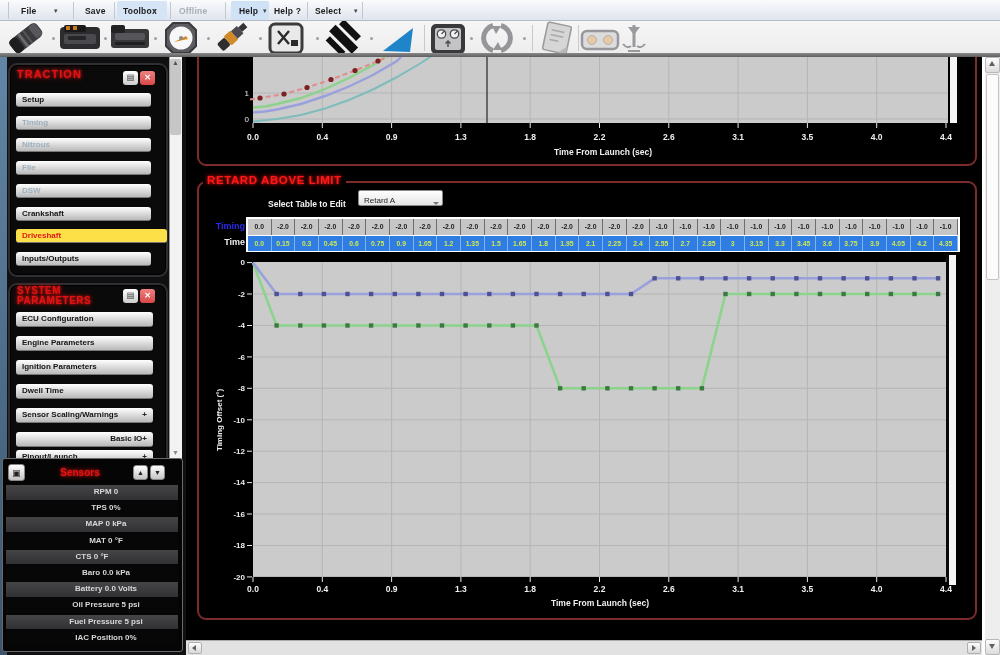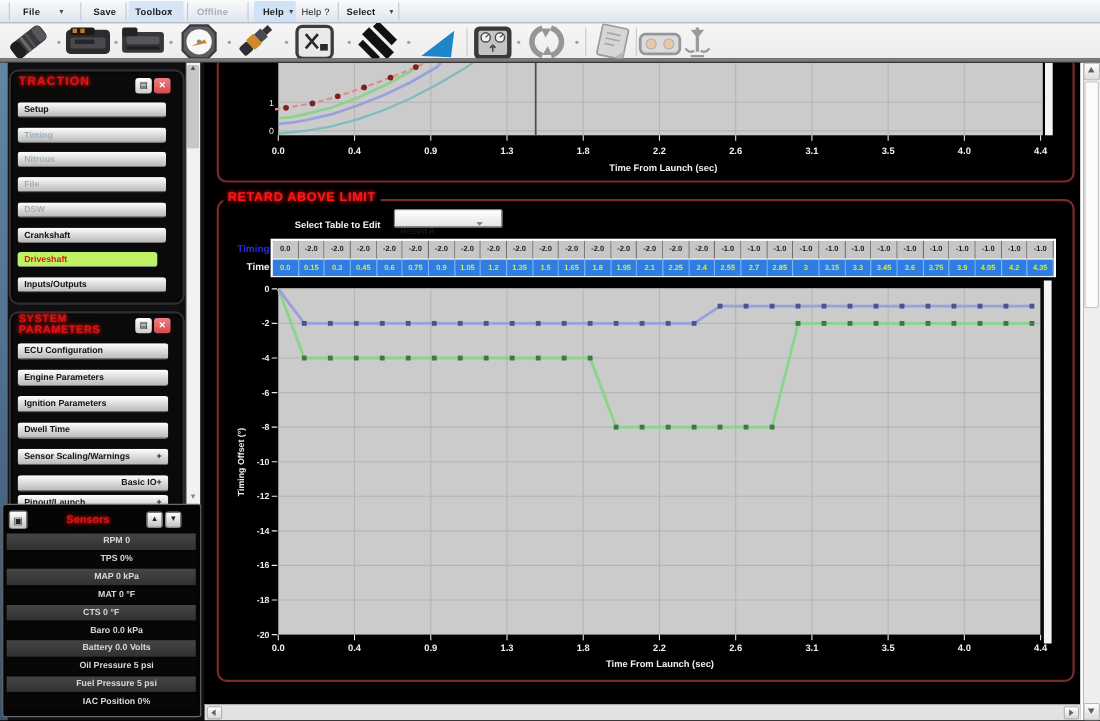--- a/index.html
+++ b/index.html
@@ -18,21 +18,21 @@
 <div class="abs" style="left:117px;top:1px;width:50px;height:19px;background:#d5e5f6;border-radius:2px;"></div>
 <div class="abs" style="left:231px;top:1px;width:38px;height:19px;background:#cfe2f6;border-radius:2px;"></div>
 <div class="abs" style="left:21px;top:6px;font-size:8.5px;font-weight:bold;color:#1c1c1c;letter-spacing:.2px;">File</div>
 <div class="abs" style="left:54px;top:7px;font-size:7px;color:#444;">▾</div>
 <div class="abs" style="left:85px;top:6px;font-size:8.5px;font-weight:bold;color:#1c1c1c;letter-spacing:.2px;">Save</div>
 <div class="abs" style="left:123px;top:6px;font-size:8.5px;font-weight:bold;color:#1c1c1c;letter-spacing:.2px;">Toolbox</div>
 <div class="abs" style="left:153px;top:7px;font-size:7px;color:#444;">▾</div>
 <div class="abs" style="left:179px;top:6px;font-size:8.5px;font-weight:bold;color:#a8aeb6;letter-spacing:.2px;">Offline</div>
 <div class="abs" style="left:239px;top:6px;font-size:8.5px;font-weight:bold;color:#1c1c1c;letter-spacing:.2px;">Help</div>
 <div class="abs" style="left:263px;top:7px;font-size:7px;color:#444;">▾</div>
-<div class="abs" style="left:274px;top:6px;font-size:8.5px;font-weight:normal;color:#1c1c1c;letter-spacing:.2px;text-align:right;">Help ?</div>
+<div class="abs" style="left:274px;top:6px;font-size:8.5px;font-weight:bold;color:#1c1c1c;letter-spacing:.2px;text-align:right;">Help ?</div>
 <div class="abs" style="left:315px;top:6px;font-size:8.5px;font-weight:bold;color:#1c1c1c;letter-spacing:.2px;">Select</div>
 <div class="abs" style="left:354px;top:7px;font-size:7px;color:#444;">▾</div>
 <div class="abs" style="left:0;top:21px;width:1000px;height:32px;background:linear-gradient(#f6f6f6,#ededed);"></div>
 <div class="abs" style="left:0;top:53px;width:1000px;height:4px;background:linear-gradient(#8a8a8a,#5f5f5f);"></div>
 <div class="abs" style="left:52px;top:37px;width:3px;height:3px;border-radius:50%;background:#9aa0a6;"></div>
 <div class="abs" style="left:104px;top:37px;width:3px;height:3px;border-radius:50%;background:#9aa0a6;"></div>
 <div class="abs" style="left:154px;top:37px;width:3px;height:3px;border-radius:50%;background:#9aa0a6;"></div>
 <div class="abs" style="left:207px;top:37px;width:3px;height:3px;border-radius:50%;background:#9aa0a6;"></div>
 <div class="abs" style="left:259px;top:37px;width:3px;height:3px;border-radius:50%;background:#9aa0a6;"></div>
 <div class="abs" style="left:316px;top:37px;width:3px;height:3px;border-radius:50%;background:#9aa0a6;"></div>
@@ -142,21 +142,21 @@
 <div class="abs" style="left:8px;top:63px;width:160px;height:214px;background:#0a0a0a;border:2px solid #2f2f31;border-radius:9px;box-shadow:inset 0 0 0 1px #000;"></div>
 <div class="abs" style="left:17px;top:68px;font-size:11px;font-weight:bold;color:#e31212;letter-spacing:1px;text-shadow:0 0 3px rgba(255,30,30,.95),0 0 7px rgba(230,0,0,.6);">TRACTION</div>
 <div class="abs" style="left:123px;top:71px;width:15px;height:14px;background:linear-gradient(#fff,#ccc);border-radius:3px;font-size:8px;color:#222;text-align:center;line-height:14px;">▤</div>
 <div class="abs" style="left:140px;top:71px;width:15px;height:14px;background:linear-gradient(#ef8080,#d84848);border-radius:3px;font-size:8px;color:#fff;text-align:center;line-height:14px;font-weight:bold;">✕</div>
 <div class="abs" style="left:16px;top:93px;width:135px;height:14px;background:linear-gradient(#ffffff,#b9b9b9);border-radius:3px;border-bottom:1px solid #777;font-size:8px;font-weight:bold;color:#141414;padding:2px 6px 0 6px;overflow:hidden;white-space:nowrap;">Setup</div>
 <div class="abs" style="left:16px;top:115.7px;width:135px;height:14px;background:linear-gradient(#ffffff,#b9b9b9);border-radius:3px;border-bottom:1px solid #777;font-size:8px;font-weight:bold;color:#9db0bd;padding:2px 6px 0 6px;overflow:hidden;white-space:nowrap;">Timing</div>
 <div class="abs" style="left:16px;top:138.4px;width:135px;height:14px;background:linear-gradient(#ffffff,#b9b9b9);border-radius:3px;border-bottom:1px solid #777;font-size:8px;font-weight:bold;color:#9db0bd;padding:2px 6px 0 6px;overflow:hidden;white-space:nowrap;">Nitrous</div>
 <div class="abs" style="left:16px;top:161.1px;width:135px;height:14px;background:linear-gradient(#ffffff,#b9b9b9);border-radius:3px;border-bottom:1px solid #777;font-size:8px;font-weight:bold;color:#9db0bd;padding:2px 6px 0 6px;overflow:hidden;white-space:nowrap;">File</div>
 <div class="abs" style="left:16px;top:183.79999999999998px;width:135px;height:14px;background:linear-gradient(#ffffff,#b9b9b9);border-radius:3px;border-bottom:1px solid #777;font-size:8px;font-weight:bold;color:#9db0bd;padding:2px 6px 0 6px;overflow:hidden;white-space:nowrap;">DSW</div>
 <div class="abs" style="left:16px;top:206.49999999999997px;width:135px;height:14px;background:linear-gradient(#ffffff,#b9b9b9);border-radius:3px;border-bottom:1px solid #777;font-size:8px;font-weight:bold;color:#141414;padding:2px 6px 0 6px;overflow:hidden;white-space:nowrap;">Crankshaft</div>
-<div class="abs" style="left:16px;top:229.19999999999996px;width:127px;height:14px;background:#bef264;border-radius:3px;border-bottom:1px solid #777;font-size:8px;font-weight:bold;color:#e01818;padding:2px 6px 0 6px;overflow:hidden;white-space:nowrap;">Driveshaft</div>
+<div class="abs" style="left:16px;top:229.19999999999996px;width:151px;height:14px;background:#fde047;border-radius:3px;border-bottom:1px solid #777;font-size:8px;font-weight:bold;color:#e01818;padding:2px 6px 0 6px;overflow:hidden;white-space:nowrap;">Driveshaft</div>
 <div class="abs" style="left:16px;top:251.89999999999995px;width:135px;height:14px;background:linear-gradient(#ffffff,#b9b9b9);border-radius:3px;border-bottom:1px solid #777;font-size:8px;font-weight:bold;color:#141414;padding:2px 6px 0 6px;overflow:hidden;white-space:nowrap;">Inputs/Outputs</div>
 <div class="abs" style="left:8px;top:283px;width:160px;height:230px;background:#0a0a0a;border:2px solid #2f2f31;border-radius:9px;box-shadow:inset 0 0 0 1px #000;"></div>
 <div class="abs" style="left:17px;top:286px;font-size:10px;font-weight:bold;color:#e31212;line-height:10px;letter-spacing:.5px;text-shadow:0 0 3px rgba(255,30,30,.95),0 0 7px rgba(230,0,0,.6);">SYSTEM<br>PARAMETERS</div>
 <div class="abs" style="left:123px;top:289px;width:15px;height:14px;background:linear-gradient(#fff,#ccc);border-radius:3px;font-size:8px;color:#222;text-align:center;line-height:14px;">▤</div>
 <div class="abs" style="left:140px;top:289px;width:15px;height:14px;background:linear-gradient(#ef8080,#d84848);border-radius:3px;font-size:8px;color:#fff;text-align:center;line-height:14px;font-weight:bold;">✕</div>
 <div class="abs" style="left:16px;top:312px;width:137px;height:15px;background:linear-gradient(#ffffff,#b9b9b9);border-radius:3px;border-bottom:1px solid #777;font-size:8px;font-weight:bold;color:#141414;padding:2px 6px 0 6px;overflow:hidden;white-space:nowrap;">ECU Configuration</div>
 <div class="abs" style="left:16px;top:336px;width:137px;height:15px;background:linear-gradient(#ffffff,#b9b9b9);border-radius:3px;border-bottom:1px solid #777;font-size:8px;font-weight:bold;color:#141414;padding:2px 6px 0 6px;overflow:hidden;white-space:nowrap;">Engine Parameters</div>
 <div class="abs" style="left:16px;top:360px;width:137px;height:15px;background:linear-gradient(#ffffff,#b9b9b9);border-radius:3px;border-bottom:1px solid #777;font-size:8px;font-weight:bold;color:#141414;padding:2px 6px 0 6px;overflow:hidden;white-space:nowrap;">Ignition Parameters</div>
 <div class="abs" style="left:16px;top:384px;width:137px;height:15px;background:linear-gradient(#ffffff,#b9b9b9);border-radius:3px;border-bottom:1px solid #777;font-size:8px;font-weight:bold;color:#141414;padding:2px 6px 0 6px;overflow:hidden;white-space:nowrap;">Dwell Time</div>
 <div class="abs" style="left:16px;top:408px;width:137px;height:15px;background:linear-gradient(#ffffff,#b9b9b9);border-radius:3px;border-bottom:1px solid #777;font-size:8px;font-weight:bold;color:#141414;padding:2px 6px 0 6px;overflow:hidden;white-space:nowrap;">Sensor Scaling/Warnings<span style="float:right;color:#222;">+</span></div>
@@ -206,21 +206,21 @@
       <text x="530.2" y="140" fill="#f0f0f0" font-size="8.5" font-weight="bold" text-anchor="middle" font-family="Liberation Sans">1.8</text>
       <text x="599.5" y="140" fill="#f0f0f0" font-size="8.5" font-weight="bold" text-anchor="middle" font-family="Liberation Sans">2.2</text>
       <text x="668.8" y="140" fill="#f0f0f0" font-size="8.5" font-weight="bold" text-anchor="middle" font-family="Liberation Sans">2.6</text>
       <text x="738.1" y="140" fill="#f0f0f0" font-size="8.5" font-weight="bold" text-anchor="middle" font-family="Liberation Sans">3.1</text>
       <text x="807.4" y="140" fill="#f0f0f0" font-size="8.5" font-weight="bold" text-anchor="middle" font-family="Liberation Sans">3.5</text>
       <text x="876.7" y="140" fill="#f0f0f0" font-size="8.5" font-weight="bold" text-anchor="middle" font-family="Liberation Sans">4.0</text>
       <text x="946.0" y="140" fill="#f0f0f0" font-size="8.5" font-weight="bold" text-anchor="middle" font-family="Liberation Sans">4.4</text>
       <text x="603" y="155" fill="#f0f0f0" font-size="8.5" font-weight="bold" text-anchor="middle" font-family="Liberation Sans">Time From Launch (sec)</text>
     </svg>
 <div class="abs" style="left:82px;top:142px;font-size:8.5px;font-weight:bold;color:#f2f2f2;">Select Table to Edit</div>
-<div class="abs" style="left:172px;top:133px;width:99px;height:16px;background:linear-gradient(#ffffff,#e4e4e4);border:1px solid #8a8a8a;border-radius:2px;font-size:8px;color:#222;padding:15px 0 0 5px;">Retard A</div>
+<div class="abs" style="left:172px;top:133px;width:85px;height:16px;background:linear-gradient(#ffffff,#e4e4e4);border:1px solid #8a8a8a;border-radius:2px;font-size:8px;color:#222;padding:5px 0 0 5px;">Retard A</div>
 <div class="abs" style="left:247px;top:145px;width:0;height:0;border-left:3px solid transparent;border-right:3px solid transparent;border-top:3.5px solid #777;"></div>
 <div class="abs" style="left:21px;top:164px;width:38px;text-align:right;font-size:9px;font-weight:bold;color:#2a2ae8;">Timing</div>
 <div class="abs" style="left:21px;top:180px;width:38px;text-align:right;font-size:9px;font-weight:bold;color:#f0f0f0;">Time</div>
 <div class="abs" style="left:60.0px;top:160px;width:714.0px;height:35px;background:#fff;"></div>
 <div class="abs" style="left:62.00px;top:162px;width:23.67px;height:15.5px;background:#c6c6c6;border-right:1px solid #6e6e6e;font-size:6.8px;font-weight:bold;color:#1c1c1c;text-align:center;line-height:15.5px;">0.0</div>
     <div class="abs" style="left:62.00px;top:178.5px;width:23.67px;height:15.5px;background:#2f7ce2;border-right:1px solid #7fb2f2;font-size:6.8px;font-weight:bold;color:#cfe84e;text-align:center;line-height:15.5px;">0.0</div>
     <div class="abs" style="left:85.67px;top:162px;width:23.67px;height:15.5px;background:#c6c6c6;border-right:1px solid #6e6e6e;font-size:6.8px;font-weight:bold;color:#1c1c1c;text-align:center;line-height:15.5px;">-2.0</div>
     <div class="abs" style="left:85.67px;top:178.5px;width:23.67px;height:15.5px;background:#2f7ce2;border-right:1px solid #7fb2f2;font-size:6.8px;font-weight:bold;color:#cfe84e;text-align:center;line-height:15.5px;">0.15</div>
     <div class="abs" style="left:109.33px;top:162px;width:23.67px;height:15.5px;background:#c6c6c6;border-right:1px solid #6e6e6e;font-size:6.8px;font-weight:bold;color:#1c1c1c;text-align:center;line-height:15.5px;">-2.0</div>
     <div class="abs" style="left:109.33px;top:178.5px;width:23.67px;height:15.5px;background:#2f7ce2;border-right:1px solid #7fb2f2;font-size:6.8px;font-weight:bold;color:#cfe84e;text-align:center;line-height:15.5px;">0.3</div>

